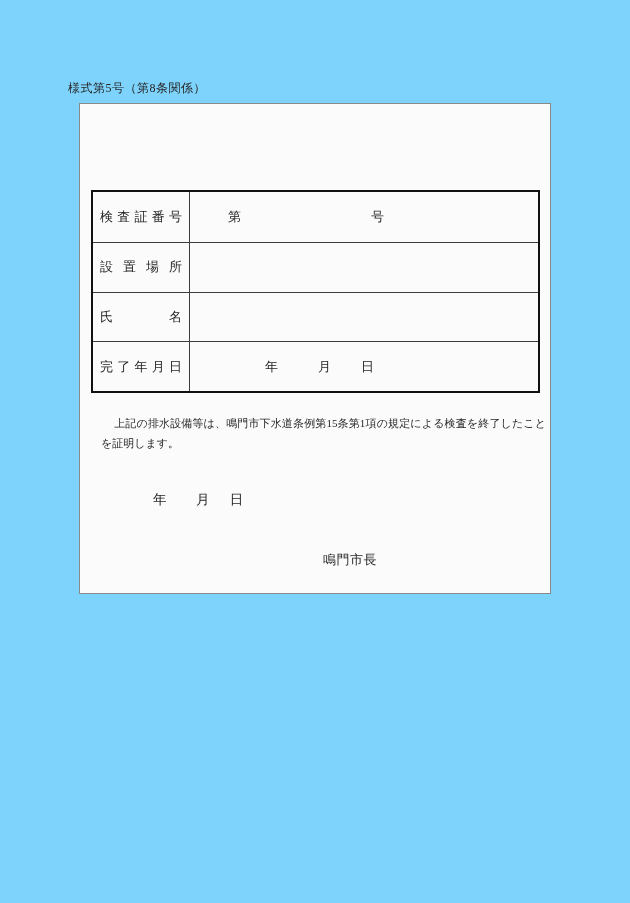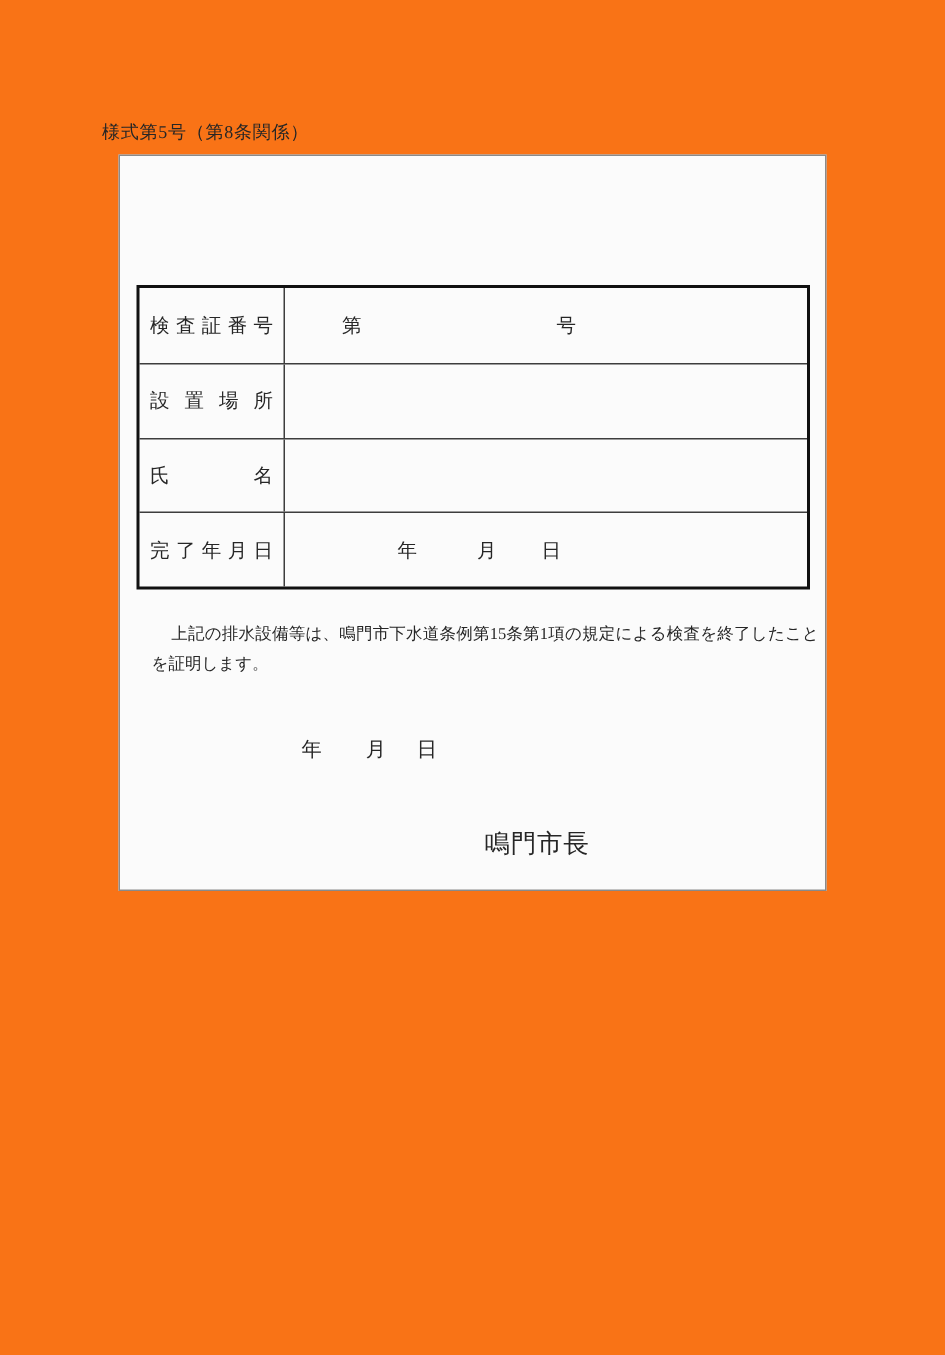--- a/index.html
+++ b/index.html
@@ -6,21 +6,21 @@
     margin: 0;
     padding: 0;
     background: #fbfbfb;
     font-family: "Liberation Serif", "DejaVu Serif", serif;
     color: #262626;
   }
   .page {
     position: relative;
     width: 630px;
     height: 903px;
-    background: #f97316;
+    background: #7dd3fc;
     overflow: hidden;
   }
   .form-no {
     position: absolute;
     left: 68px;
     top: 80px;
     font-size: 12px;
     letter-spacing: 0.5px;
     white-space: nowrap;
   }
@@ -99,29 +99,28 @@
     line-height: 20px;
     text-indent: 1.2em;
     text-align: justify;
   }
   .date-line {
     position: absolute;
     top: 387px;
     left: 73px;
     font-size: 13.5px;
     white-space: nowrap;
-    margin-left: 48px;
   }
   .date-line .gap-m { margin-left: 26px; }
   .date-line .gap-d { margin-left: 17px; }
   .signer {
     position: absolute;
     top: 447px;
     left: 243px;
-    font-size: 17px;
+    font-size: 13px;
     letter-spacing: 0.5px;
     white-space: nowrap;
   }
 </style>
 </head>
 <body>
 
 <div class="page">
 
   <div class="form-no">様式第5号（第8条関係）</div>

